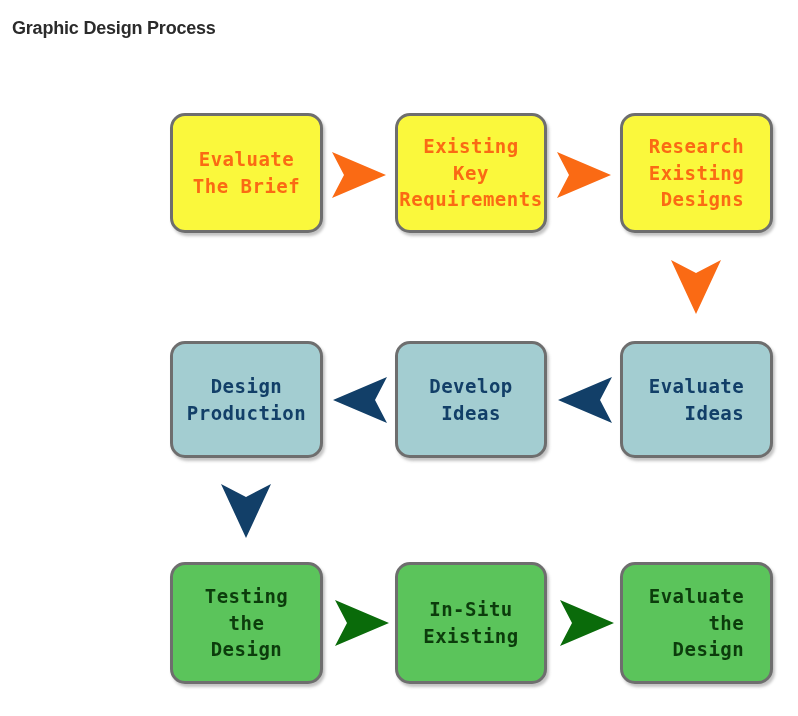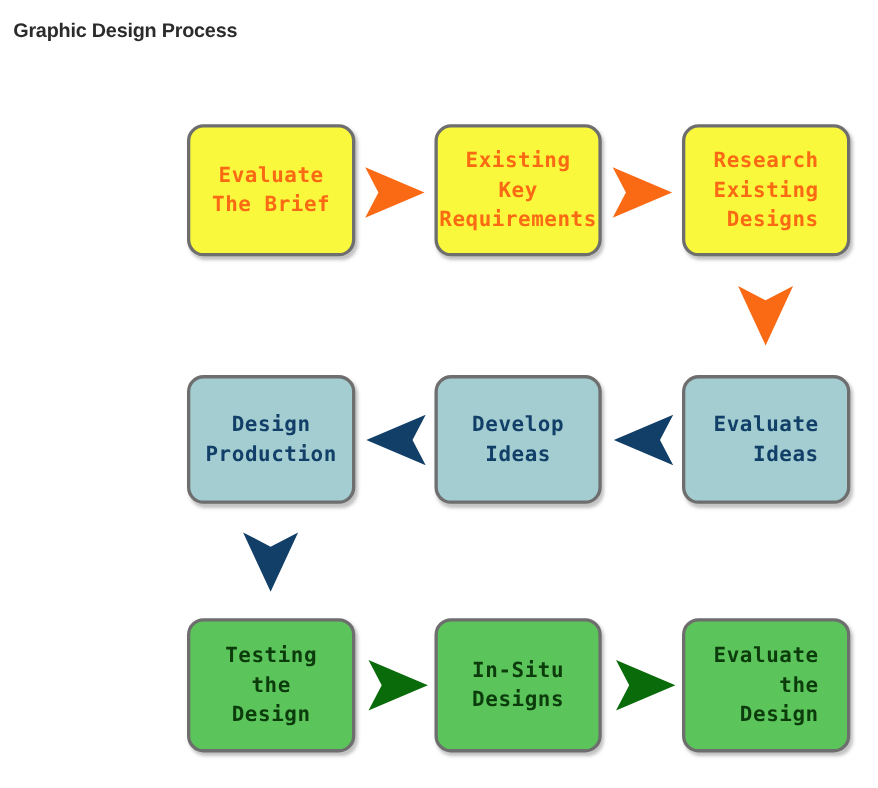--- a/index.html
+++ b/index.html
@@ -154,21 +154,21 @@
   </div>
 
   <div class="arrow" style="left:333px; top:594px;">
     <svg width="58" height="58" viewBox="0 0 58 58" aria-hidden="true">
       <polygon points="2,6 56,29 2,52 14,29" fill="#0a6b0a"></polygon>
     </svg>
   </div>
 
   <div class="node stage-green r3 c2">
     <span class="label">In-Situ
-Designs</span>
+Existing</span>
   </div>
 
   <div class="arrow" style="left:558px; top:594px;">
     <svg width="58" height="58" viewBox="0 0 58 58" aria-hidden="true">
       <polygon points="2,6 56,29 2,52 14,29" fill="#0a6b0a"></polygon>
     </svg>
   </div>
 
   <div class="node stage-green r3 c3">
     <span class="label">Evaluate

